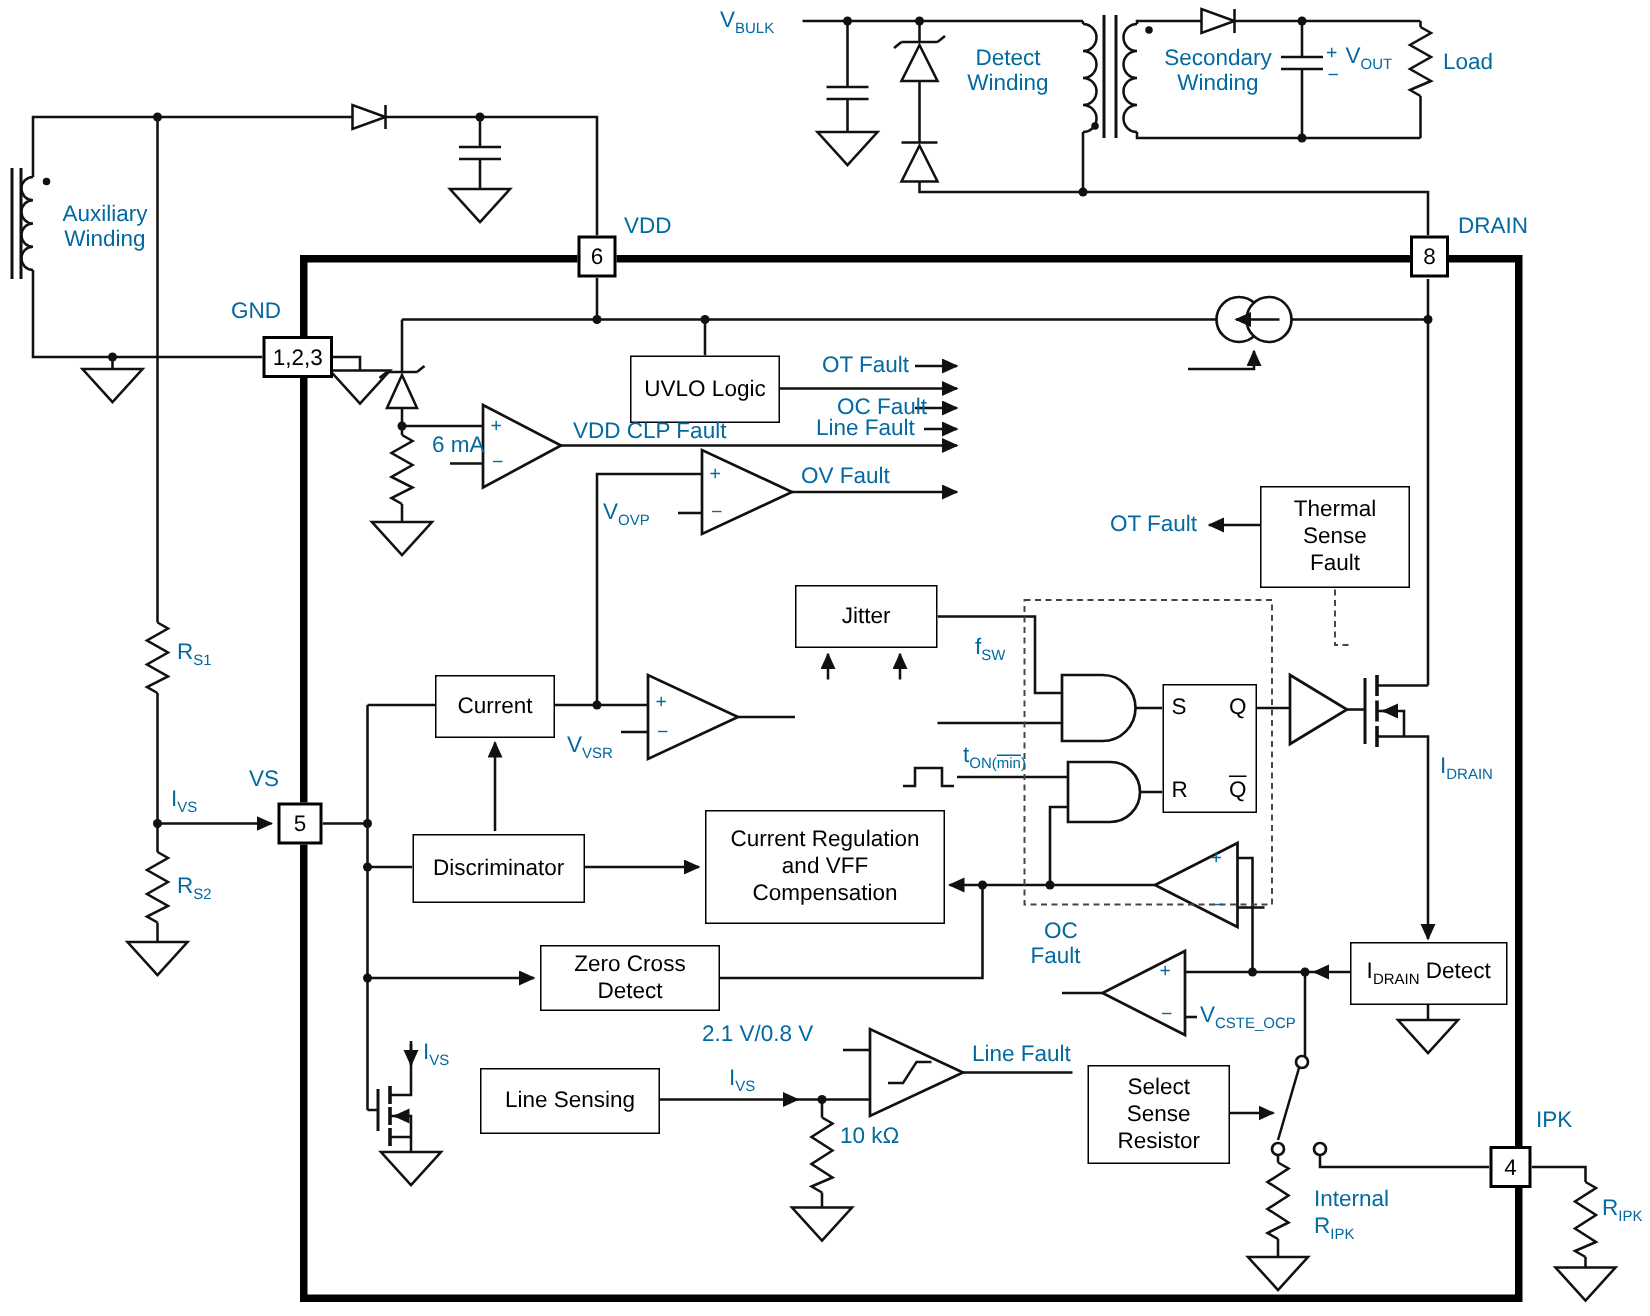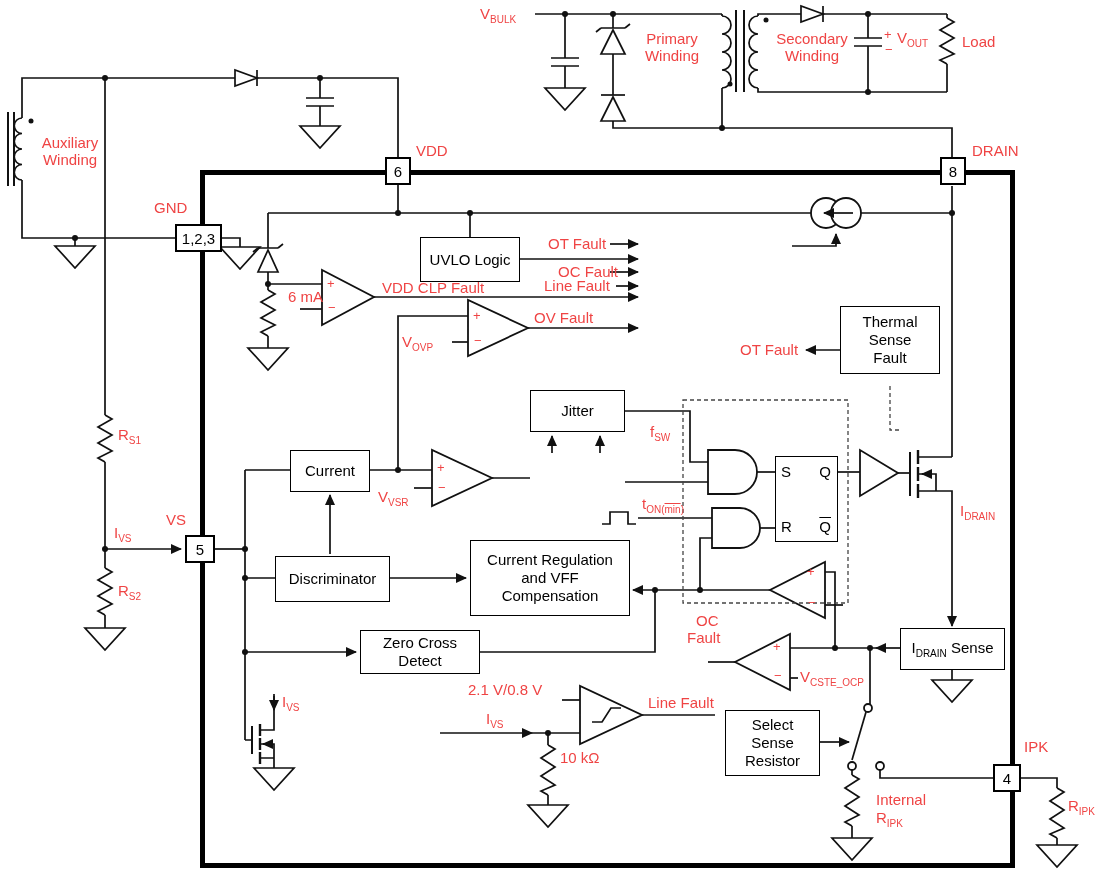--- a/index.html
+++ b/index.html
@@ -1,21 +1,21 @@
 <!DOCTYPE html>
 <html><head>
 <meta charset="utf-8">
 <style>
   html,body{margin:0;padding:0;background:#fff}
   #stage{position:relative;width:1100px;height:877px;background:#fff;font-family:"Liberation Sans",sans-serif;overflow:hidden}
   #wires{position:absolute;left:0;top:0;z-index:1}
   .ic{position:absolute;border:5px solid #000;box-sizing:border-box;z-index:2;background:transparent}
   .blk{position:absolute;border:1.8px solid #000;background:#fff;display:flex;align-items:center;justify-content:center;text-align:center;font-size:15px;line-height:1.18;box-sizing:border-box;z-index:3;color:#000}
   .pin{position:absolute;border:2.5px solid #000;background:#fff;display:flex;align-items:center;justify-content:center;font-size:15px;box-sizing:border-box;z-index:4;color:#000}
-  .lbl{position:absolute;font-size:15px;white-space:nowrap;color:#ef4444;z-index:5}
+  .lbl{position:absolute;font-size:15px;white-space:nowrap;color:#0369a1;z-index:5}
   .lbl sub,.blk sub{font-size:10px}
   .pm{font-size:13px}
   .ol{text-decoration:overline}
   .ctr{text-align:center}
   .latchlbl{position:absolute;font-size:15px;color:#000}
 </style>
 </head>
 <body>
 
 <div id="stage">
@@ -240,43 +240,46 @@
         <circle cx="766" cy="20" r="2.5"></circle>
         <circle cx="31" cy="121" r="2.5"></circle>
   </g>
 </svg>
 
 <div class="ic" style="left:200px;top:170px;width:815px;height:698px"></div>
 
 <div class="blk" style="left:420px;top:237px;width:100px;height:45px">
       <span>UVLO Logic</span>
     </div>
-<div class="blk" style="left:840px;top:306px;width:100px;height:68px">
+<div class="blk" style="left:840px;top:324px;width:100px;height:68px">
       <span style="width:70px">Thermal Sense Fault</span>
     </div>
 <div class="blk" style="left:530px;top:390px;width:95px;height:42px">
       <span>Jitter</span>
     </div>
 <div class="blk" style="left:290px;top:450px;width:80px;height:42px">
       <span>Current</span>
     </div>
 <div class="blk" style="left:275px;top:556px;width:115px;height:46px">
       <span>Discriminator</span>
     </div>
 <div class="blk" style="left:470px;top:540px;width:160px;height:76px">
       <span style="width:140px">Current Regulation and VFF Compensation</span>
     </div>
 <div class="blk" style="left:360px;top:630px;width:120px;height:44px">
       <span style="width:80px">Zero Cross Detect</span>
     </div>
+<div class="blk" style="left:320px;top:712px;width:120px;height:44px">
+      <span>Line Sensing</span>
+    </div>
 <div class="blk" style="left:725px;top:710px;width:95px;height:66px">
       <span style="width:62px">Select Sense Resistor</span>
     </div>
 <div class="blk" style="left:900px;top:628px;width:105px;height:42px">
-      <span><span>I</span><sub>DRAIN</sub><span> Sense</span></span>
+      <span><span>I</span><sub>DRAIN</sub><span> Detect</span></span>
     </div>
 
 <div class="blk" style="left:775px;top:456px;width:63px;height:86px">
   <span class="latchlbl" style="left:5px;top:6px">S</span>
   <span class="latchlbl" style="right:6px;top:6px">Q</span>
   <span class="latchlbl" style="left:5px;top:61px">R</span>
   <span class="latchlbl ol" style="right:6px;top:61px">Q</span>
 </div>
 
 <div class="pin" style="left:385px;top:157px;width:26px;height:28px">
@@ -289,21 +292,21 @@
       <span>1,2,3</span>
     </div>
 <div class="pin" style="left:185px;top:535px;width:30px;height:28px">
       <span>5</span>
     </div>
 <div class="pin" style="left:993px;top:764px;width:28px;height:28px">
       <span>4</span>
     </div>
 
 <div class="lbl" style="left:480px;top:5px"><span>V</span><sub>BULK</sub></div>
-<div class="lbl ctr" style="left:636px;top:30px;width:72px;white-space:normal"><span>Primary Winding</span></div>
+<div class="lbl ctr" style="left:636px;top:30px;width:72px;white-space:normal"><span>Detect Winding</span></div>
 <div class="lbl ctr" style="left:770px;top:30px;width:84px;white-space:normal"><span>Secondary Winding</span></div>
 <div class="lbl pm" style="left:884px;top:27px"><span>+</span></div>
 <div class="lbl pm" style="left:885px;top:42px"><span>−</span></div>
 <div class="lbl" style="left:897px;top:29px"><span>V</span><sub>OUT</sub></div>
 <div class="lbl" style="left:962px;top:33px"><span>Load</span></div>
 <div class="lbl ctr" style="left:30px;top:134px;width:80px;white-space:normal"><span>Auxiliary Winding</span></div>
 <div class="lbl" style="left:416px;top:142px"><span>VDD</span></div>
 <div class="lbl" style="left:972px;top:142px"><span>DRAIN</span></div>
 <div class="lbl" style="left:154px;top:199px"><span>GND</span></div>
 <div class="lbl" style="left:166px;top:511px"><span>VS</span></div>

